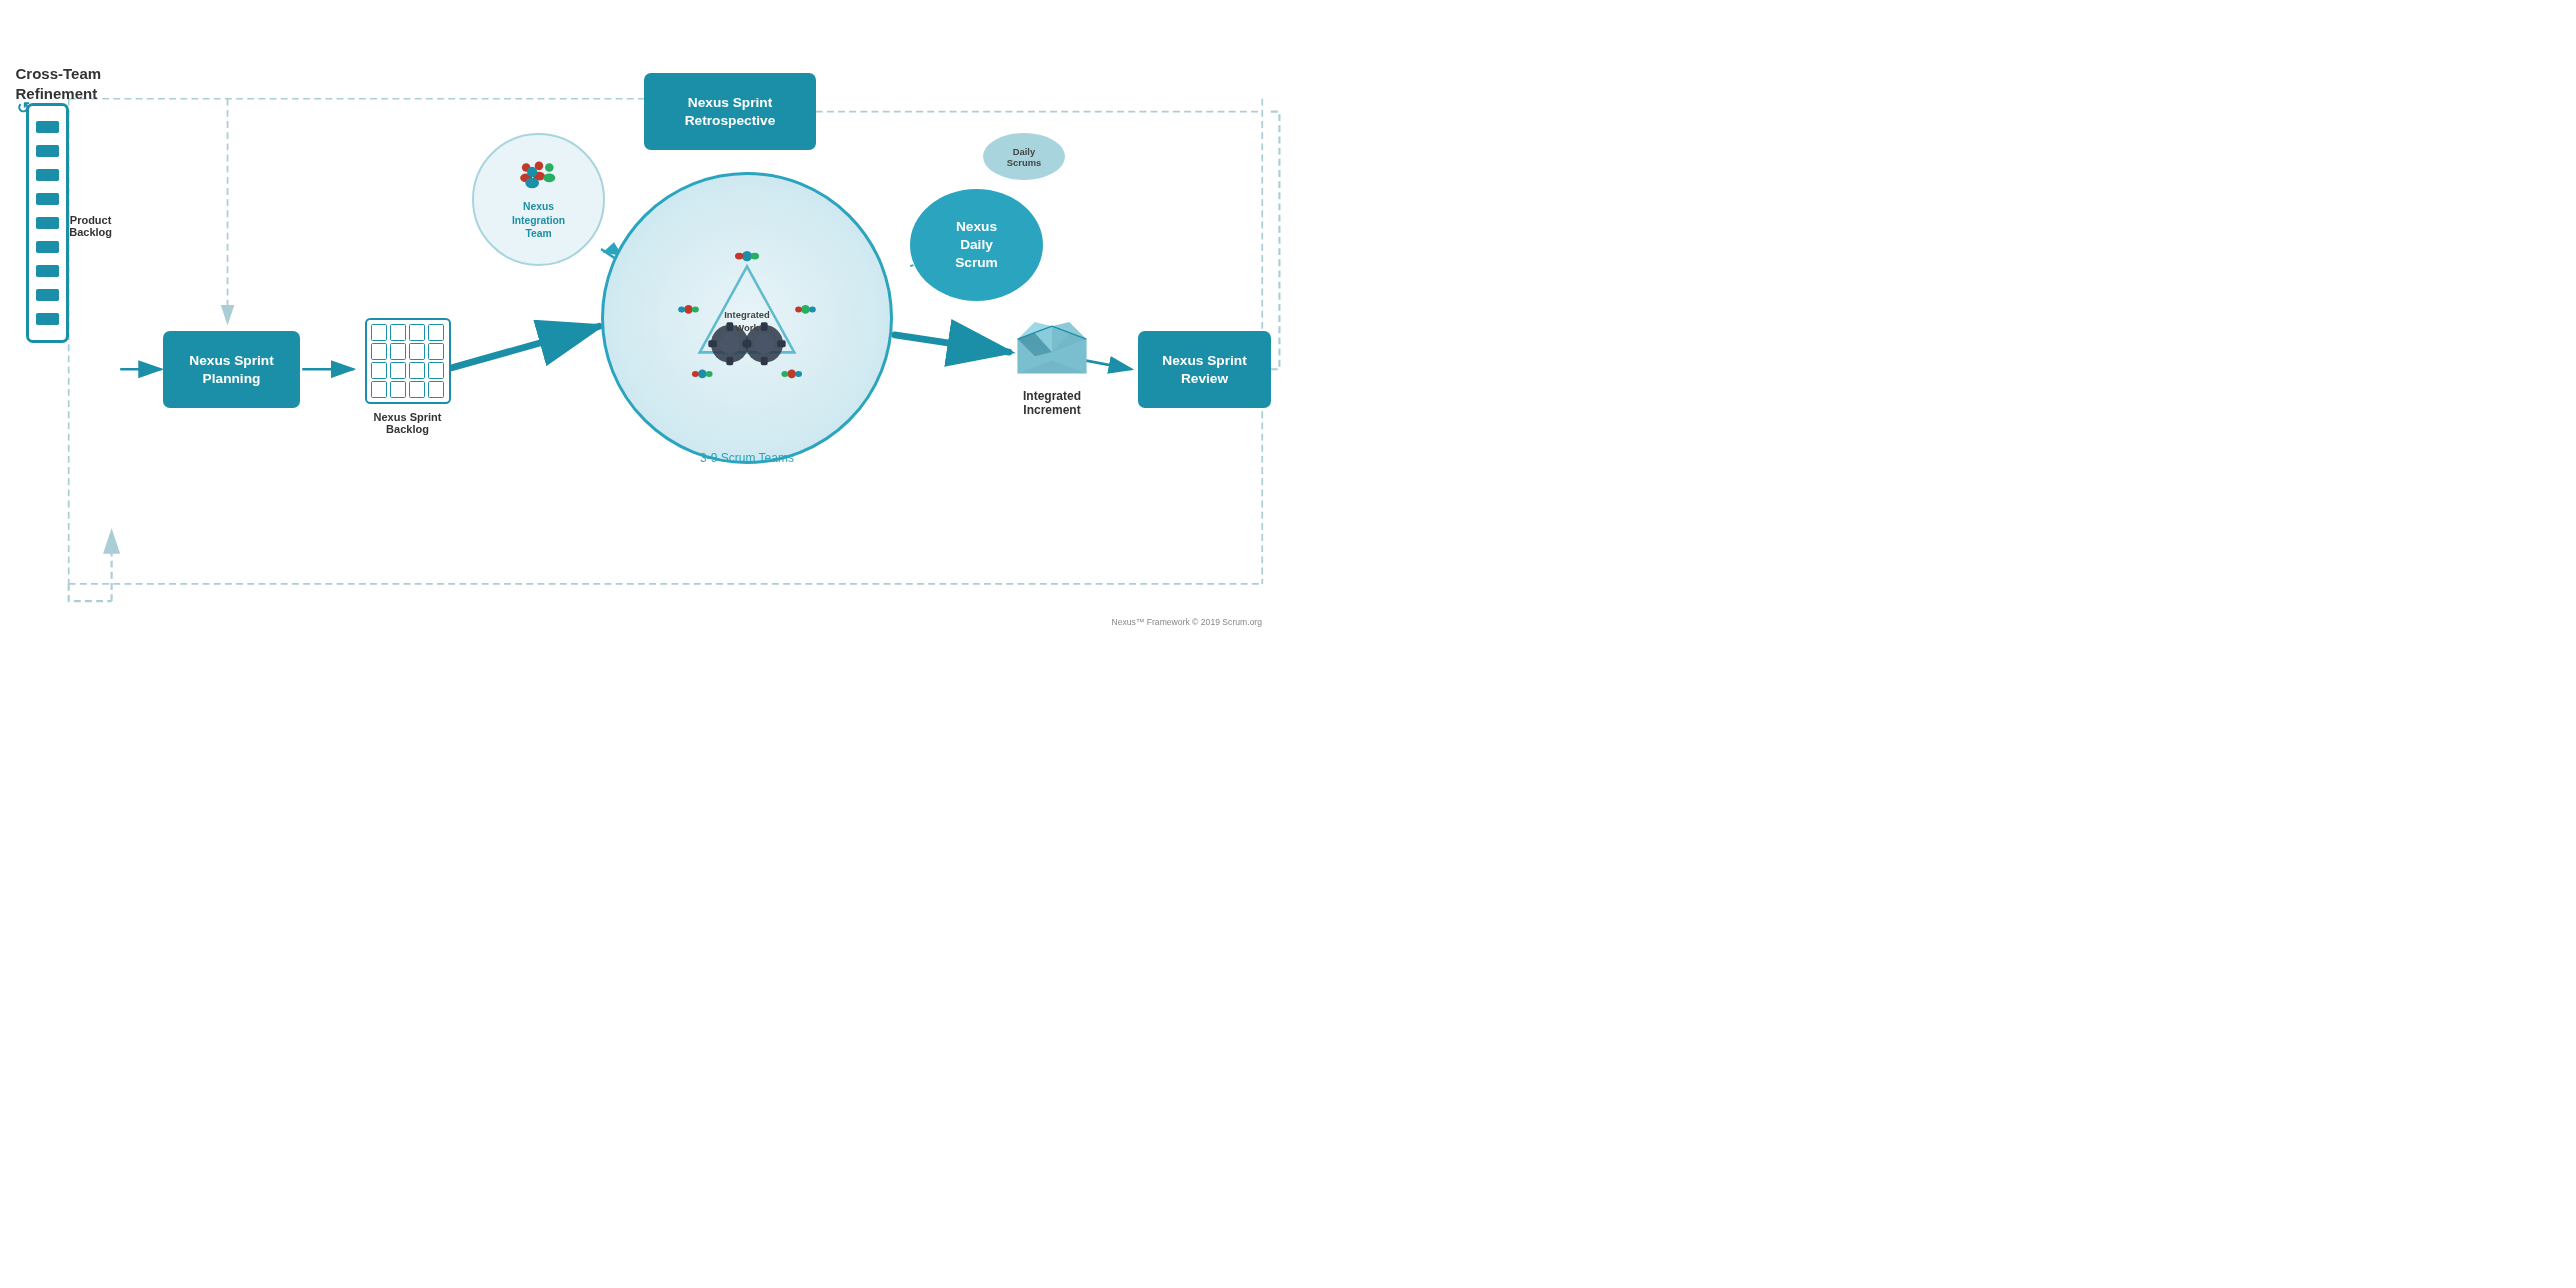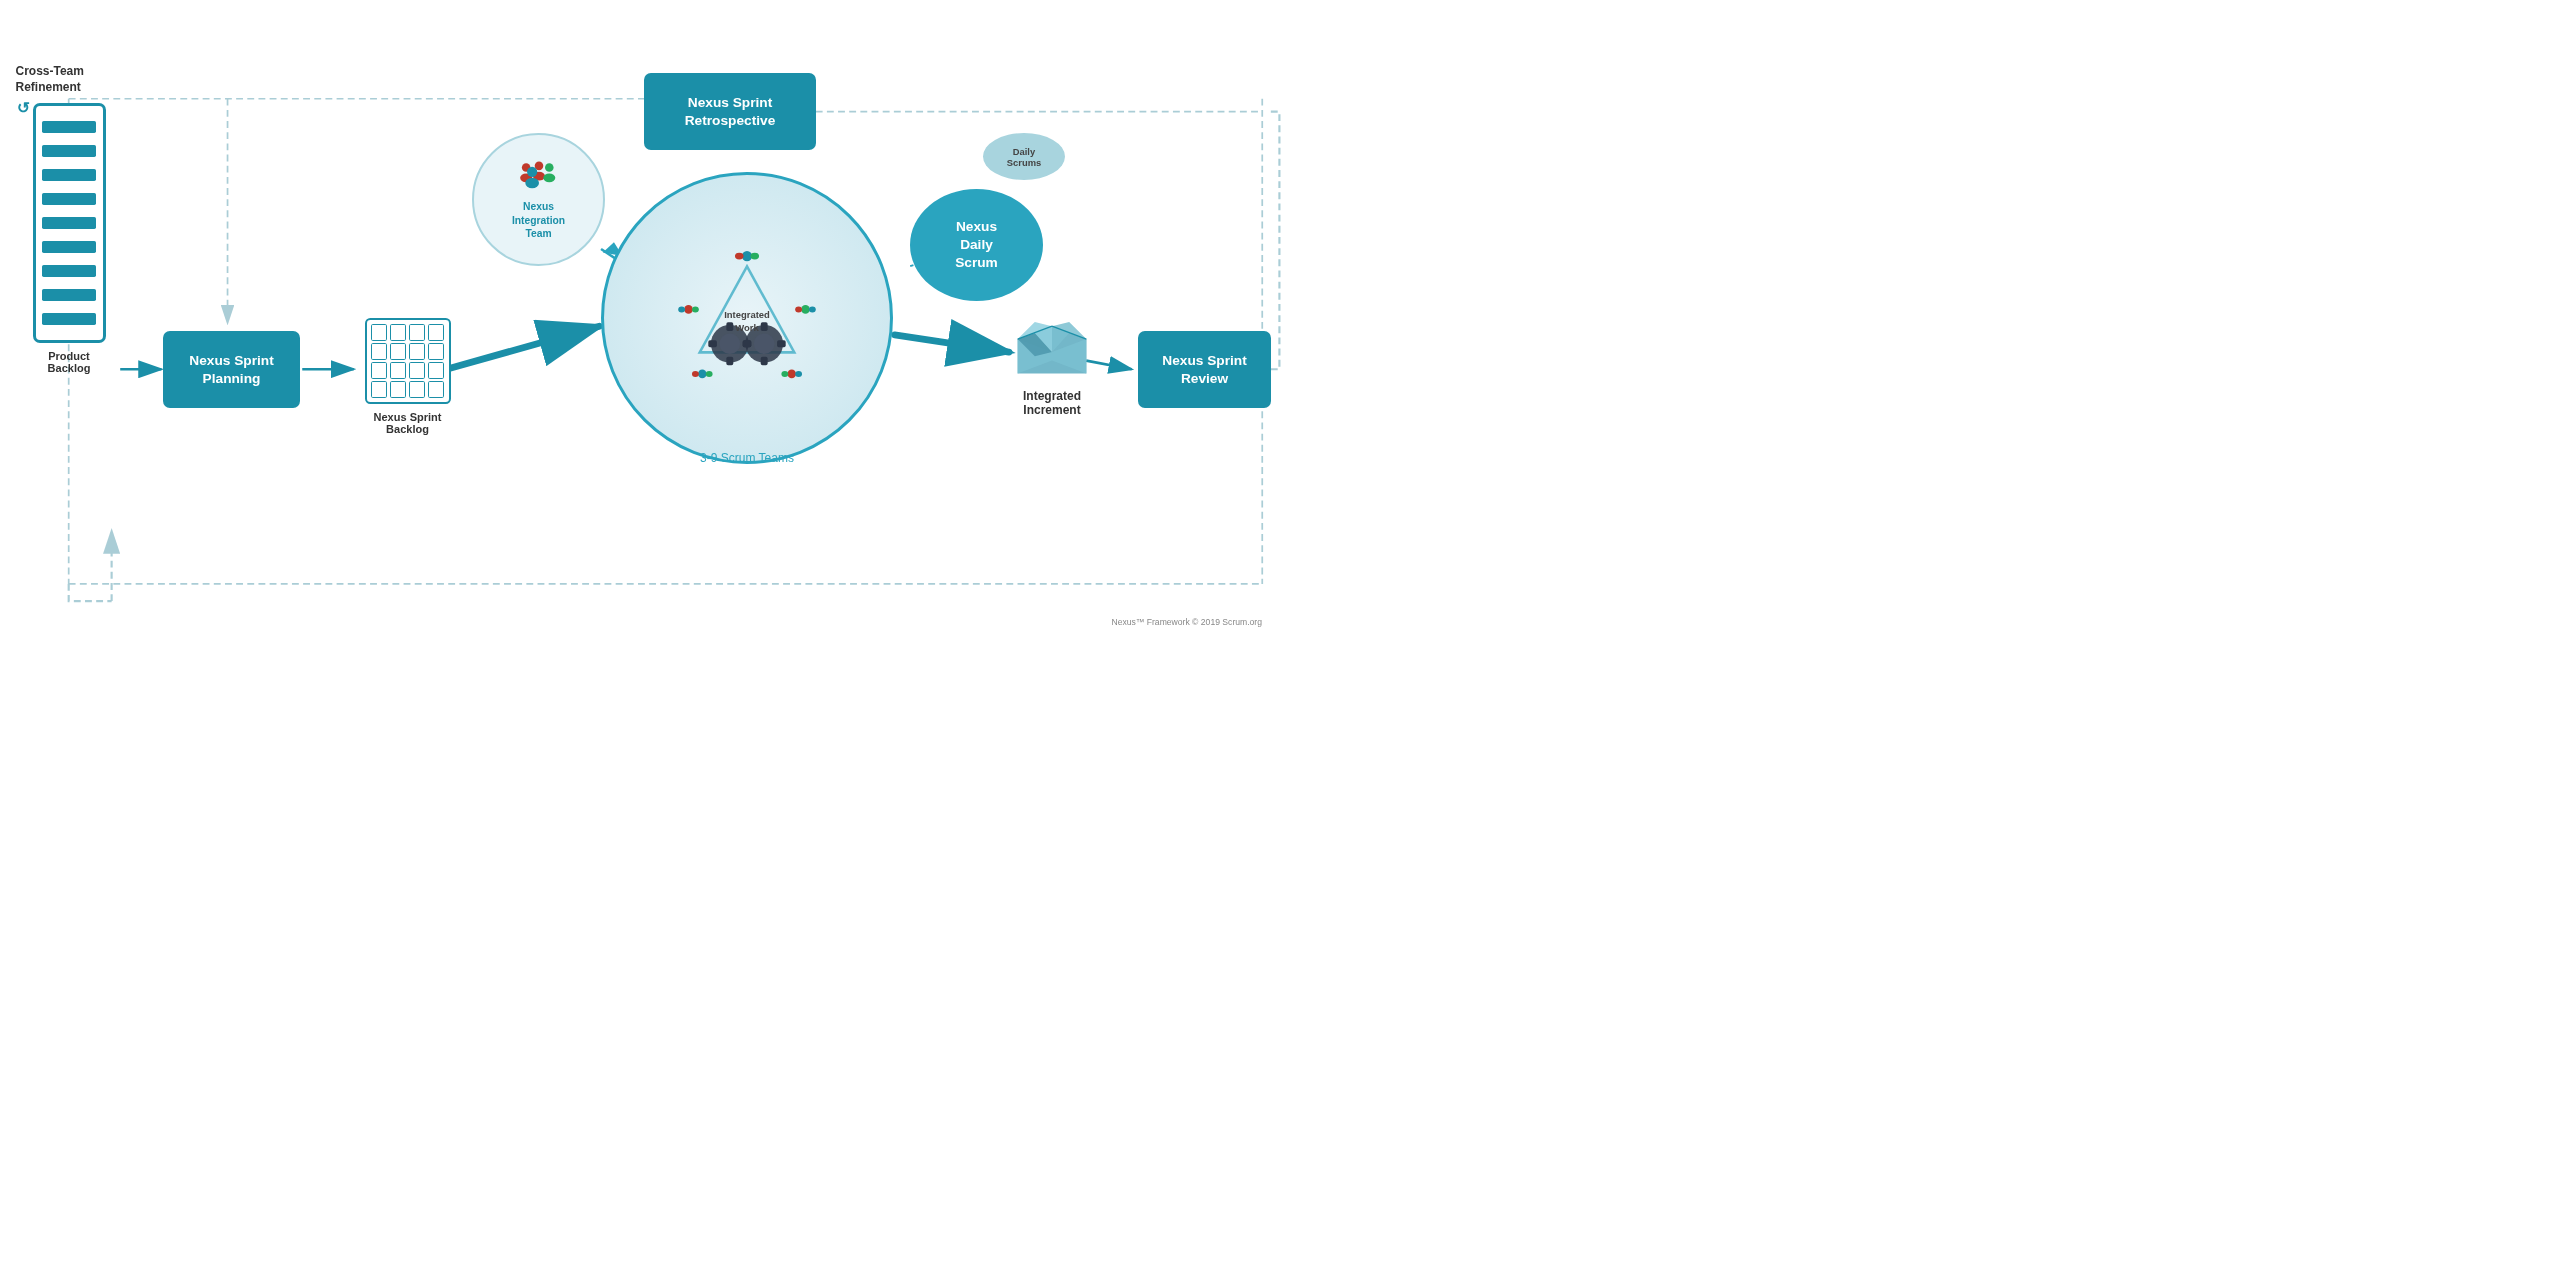--- a/index.html
+++ b/index.html
@@ -19,21 +19,20 @@
       background: #fff;
     }
 
     
     .product-backlog {
       position: absolute;
       left: 26px;
       top: 103px;
       width: 86px;
       display: flex;
-      flex-direction: column;
       align-items: center;
     }
     .backlog-icon {
       width: 73px;
       height: 240px;
       border: 3.4px solid #1b8fa8;
       border-radius: 6.9px;
       background: #fff;
       display: flex;
       flex-direction: column;
@@ -46,21 +45,21 @@
       background: #1b8fa8;
       border-radius: 1.7px;
       width: 100%;
     }
 
     
     .cross-team-label {
       position: absolute;
       left: 15.5px;
       top: 64px;
-      font-size: 12px;
+      font-size: 15px;
       font-weight: bold;
       color: #333;
       line-height: 1.3;
     }
     .refresh-arrow {
       position: absolute;
       left: 17px;
       top: 99px;
       font-size: 15.5px;
       color: #1b8fa8;

